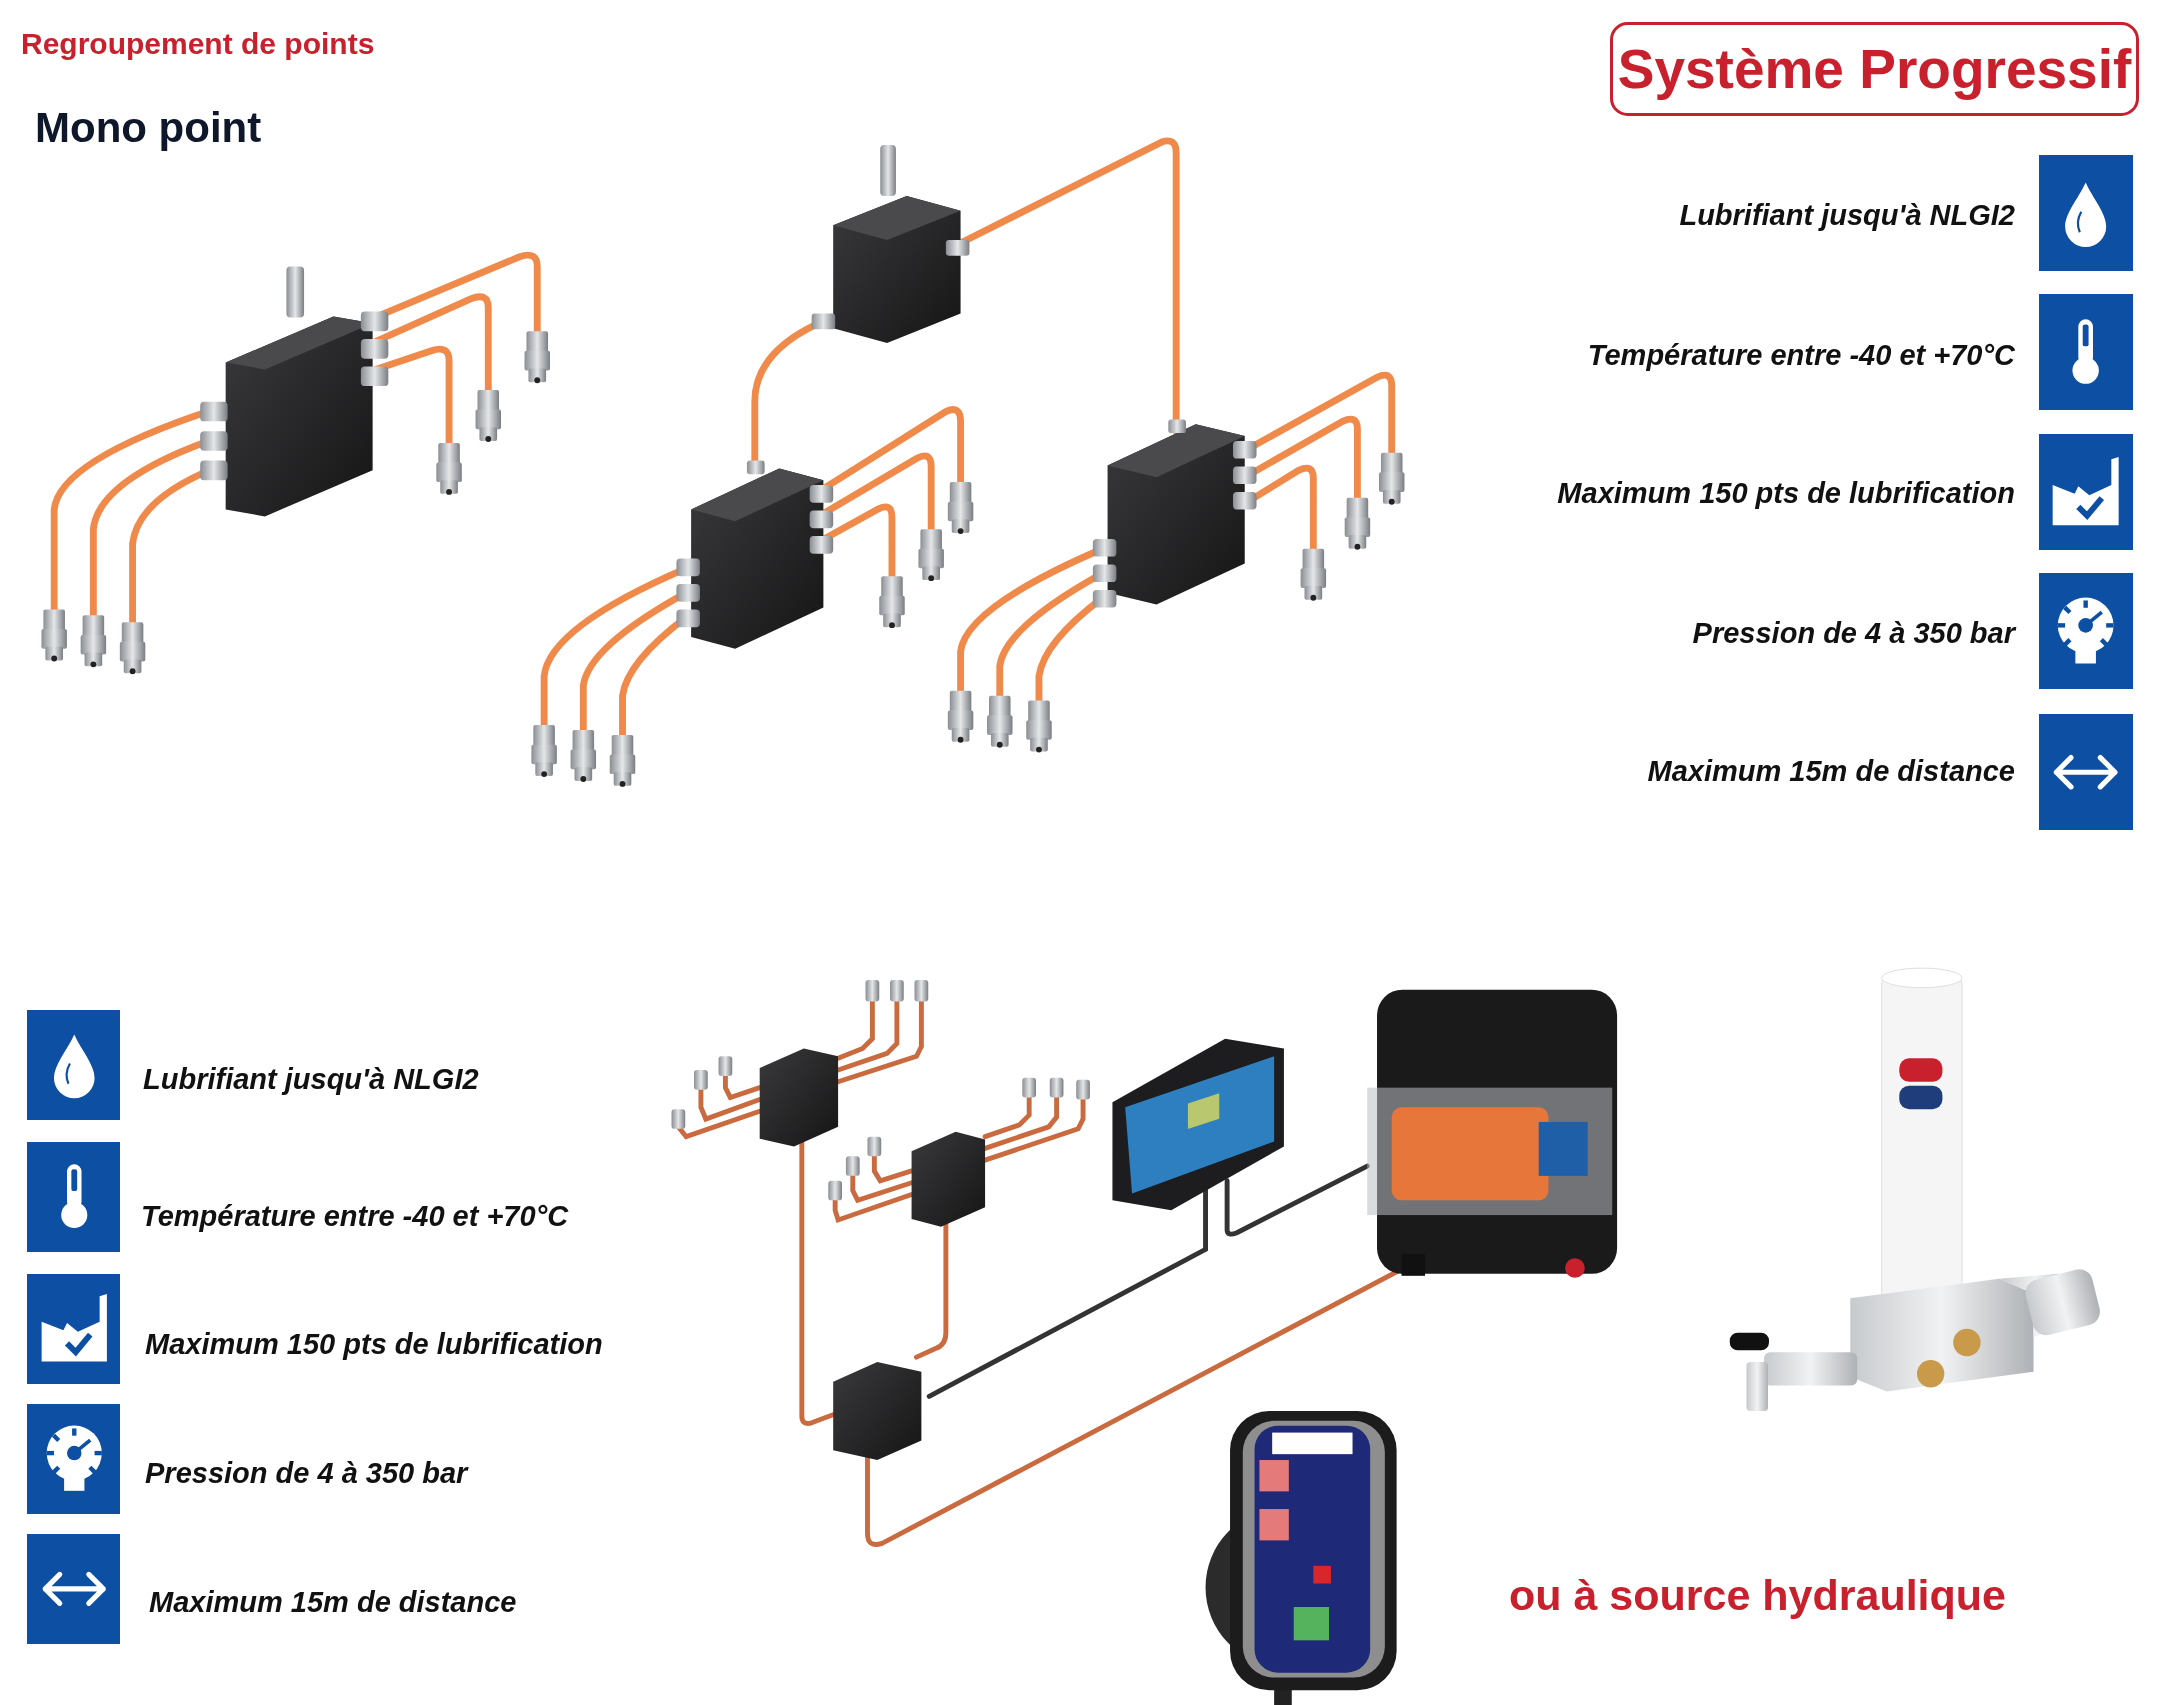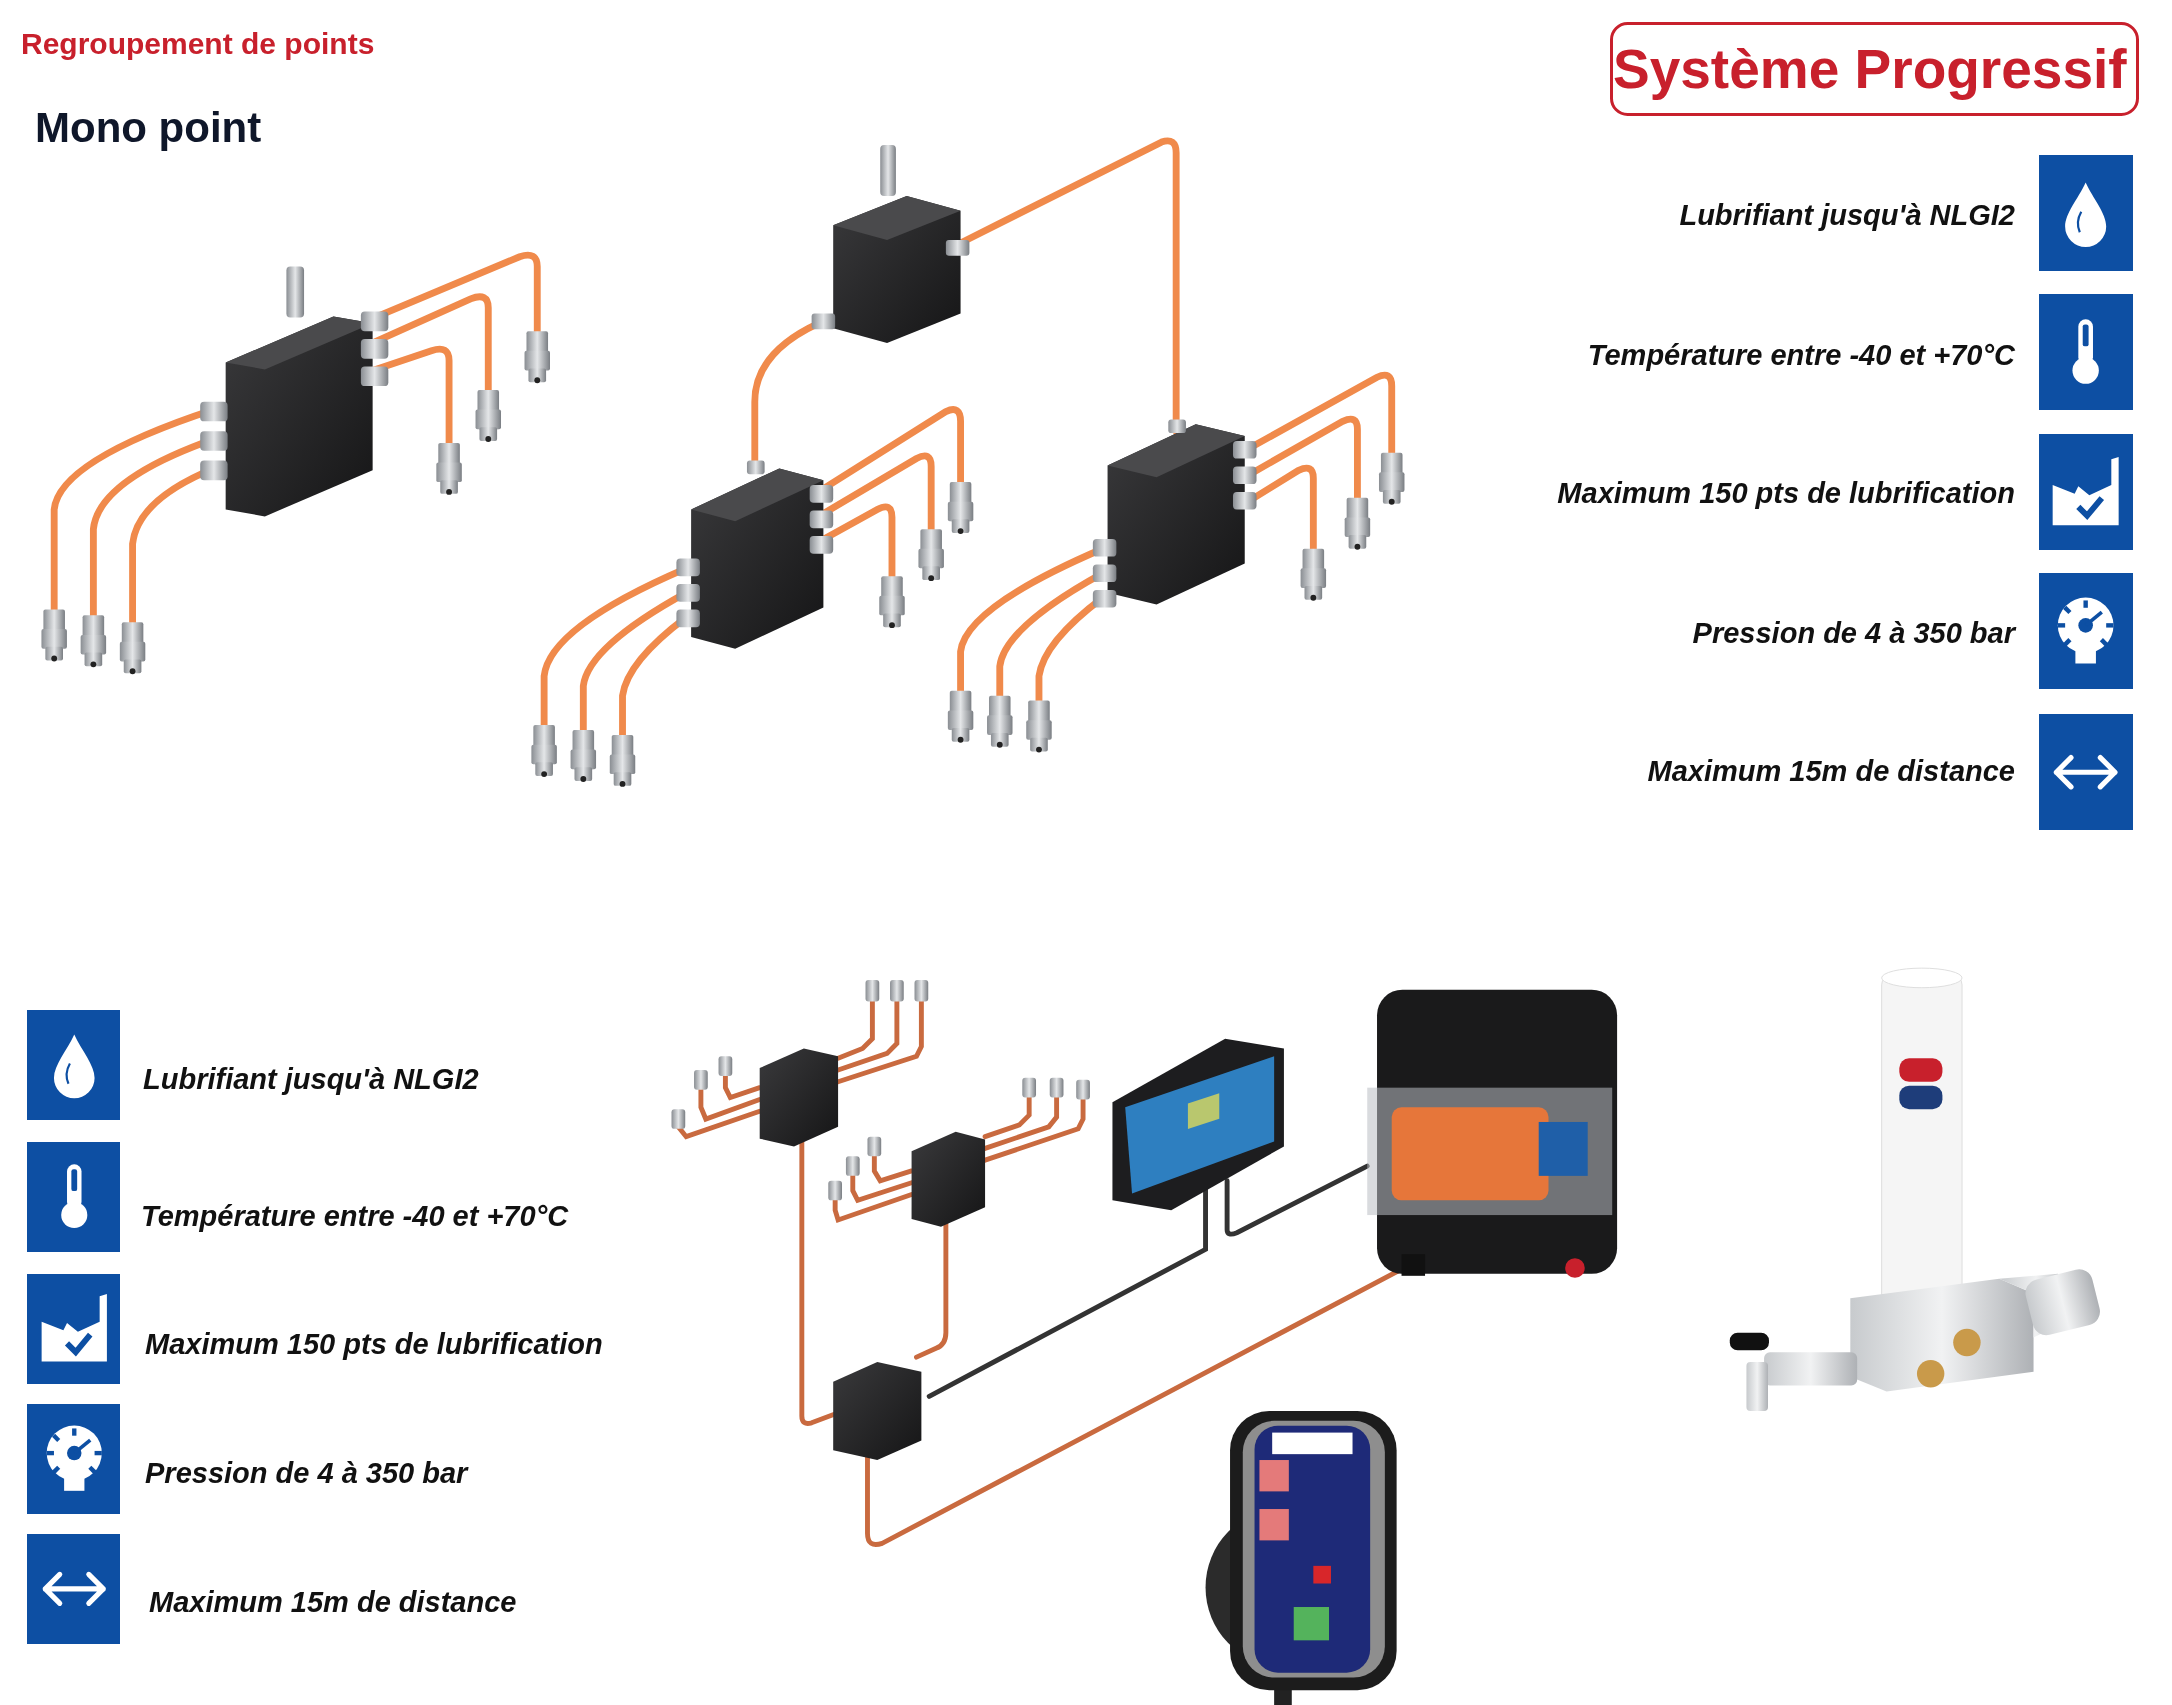--- a/index.html
+++ b/index.html
@@ -1,21 +1,21 @@
 <!DOCTYPE html>
 <html><head>
 <meta charset="utf-8">
 <style>
   html, body { margin:0; padding:0; background:#ffffff; }
   body { width:2172px; height:1705px; position:relative; overflow:hidden; font-family:"Liberation Sans", sans-serif; }
   .abs { position:absolute; }
   .red-title { color:#c8202c; font-weight:bold; font-family:"Liberation Sans", sans-serif; }
   .h-regroup { left:21px; top:27.4px; font-size:30px; }
   .h-mono { left:35px; top:104px; font-size:42px; color:#0f172a; }
-  .title-box { left:1610px; top:21.6px; width:529px; height:94px; border:3.9px solid #c8202c; border-radius:17.6px; box-sizing:border-box; display:flex; align-items:center; justify-content:flex-start; }
+  .title-box { left:1610px; top:21.6px; width:529px; height:94px; border:3.9px solid #c8202c; border-radius:17.6px; box-sizing:border-box; display:flex; align-items:center; justify-content:center; }
   .title-box span { font-size:55px; color:#c8202c; font-weight:bold; }
   .feat-text { color:#111; font-weight:bold; font-size:29px; white-space:nowrap;font-style:italic; }
   .r-text { right:157px; text-align:right; }
   .icon-box { background:#0d4fa3; display:flex; align-items:center; justify-content:center; }
   .icon-box svg { width:78%; height:78%; }
   .r-icon { left:2039px; width:94px; height:116px; }
   .l-icon { left:27.4px; width:93px; height:110px; }
   .auto-text { left:1509px; top:1566px; font-size:43px; line-height:59px; }
   .img-layer { left:0; top:0; width:2172px; height:1705px; }
 </style>
@@ -329,14 +329,15 @@
 
   <div class="abs icon-box l-icon" style="top:1534px;">
     <svg viewBox="0 0 100 100">
         <path d="M10 50 L 90 50 M 30 30 L 10 50 L 30 70 M 70 30 L 90 50 L 70 70" stroke="#fff" stroke-width="7" fill="none" stroke-linecap="round" stroke-linejoin="round"></path>
       </svg>
   </div>
   <div class="abs feat-text" style="left:149px; top:1586px;">Maximum 15m de distance</div>
 </div>
 
 <div class="abs red-title auto-text">
+  <div>ou à source hydraulique</div>
 </div>
 
 
 </body></html>

